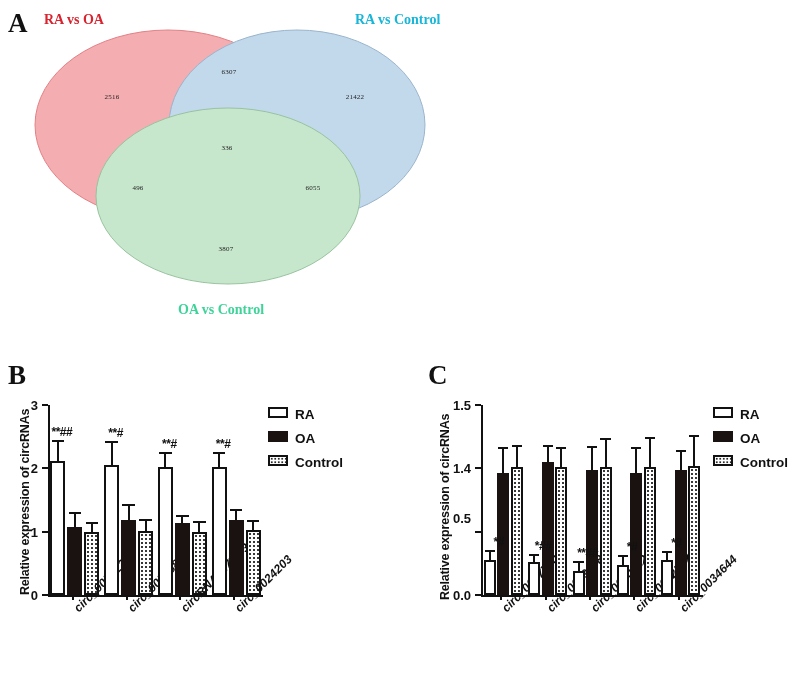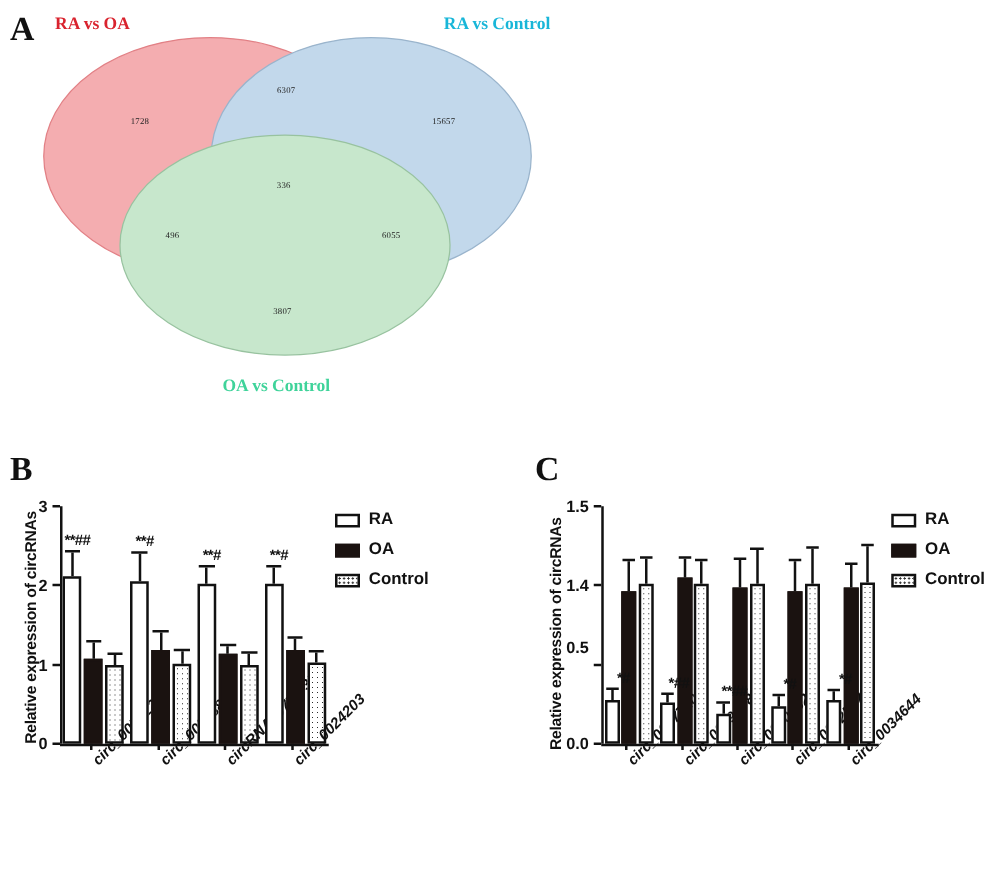--- a/index.html
+++ b/index.html
@@ -36,21 +36,21 @@
        background-size:4px 4px;}
   .errbar{position:absolute;width:2px;background:#111;}
   .errcap{position:absolute;height:2px;background:#111;}
   .sig{position:absolute;font-size:12px;font-weight:bold;white-space:nowrap;
        transform:translateX(-50%);letter-spacing:-.5px;}
   .xlbl{position:absolute;font-size:12px;font-style:italic;font-weight:bold;
        white-space:nowrap;transform-origin:left top;transform:rotate(-45deg);}
 
   
   .legend{position:absolute;}
-  .legend-row{position:absolute;display:flex;align-items:flex-end;gap:7px;}
+  .legend-row{position:absolute;display:flex;align-items:flex-start;gap:7px;}
   .swatch{width:20px;height:11px;border:2px solid #111;box-sizing:border-box;}
   .swatch.ra{background:#fff;}
   .swatch.oa{background:#1a1210;border-color:#1a1210;}
   .swatch.ctrl{background:#fff;
        background-image:radial-gradient(#2a2a2a 0.7px, transparent 0.8px);
        background-size:3.5px 3.5px;}
   .legend-lbl{font-size:13.5px;font-weight:bold;}
 </style>
 </head>
 <body>
@@ -63,22 +63,22 @@
   <div class="venn-title" style="left:178px;top:302px;color:#3fd39a;">OA vs Control</div>
 
   <svg class="venn-canvas" viewBox="0 0 480 340">
     <g opacity="0.62">
       <ellipse cx="168" cy="125" rx="133" ry="95" fill="#ee7b80" stroke="#d0343c" stroke-width="1"></ellipse>
       <ellipse cx="297" cy="125" rx="128" ry="95" fill="#9dc1e0" stroke="#5d87ad" stroke-width="1"></ellipse>
       <ellipse cx="228" cy="196" rx="132" ry="88" fill="#a5d9ad" stroke="#5a9e66" stroke-width="1"></ellipse>
     </g>
   </svg>
 
-  <div class="venn-num" style="left:112px;top:97px;">1728</div>
-  <div class="venn-num" style="left:355px;top:97px;">15657</div>
+  <div class="venn-num" style="left:112px;top:97px;">2516</div>
+  <div class="venn-num" style="left:355px;top:97px;">21422</div>
   <div class="venn-num" style="left:226px;top:249px;text-align:center;">3807</div>
   <div class="venn-num" style="left:229px;top:72px;">6307</div>
   <div class="venn-num" style="left:138px;top:188px;">496</div>
   <div class="venn-num" style="left:313px;top:188px;">6055</div>
   <div class="venn-num" style="left:227px;top:148px;">336</div>
 </div>
 
 <div class="chart" id="panelB" style="left:0;top:360px;width:395px;height:337px;">
   <div class="panel-letter" style="left:8px;top:0px;">B</div>
 

